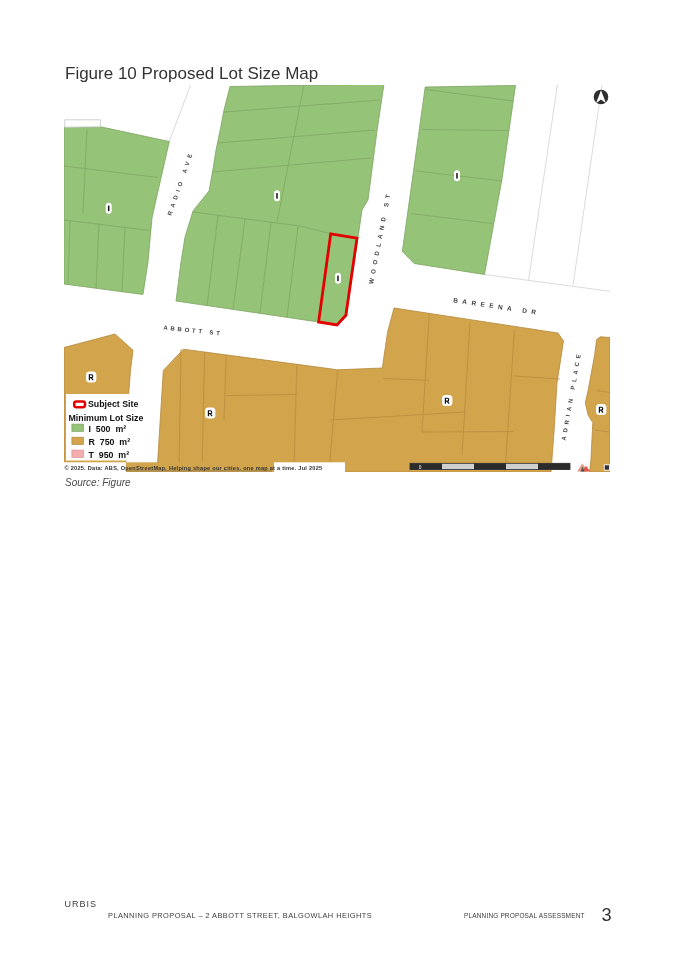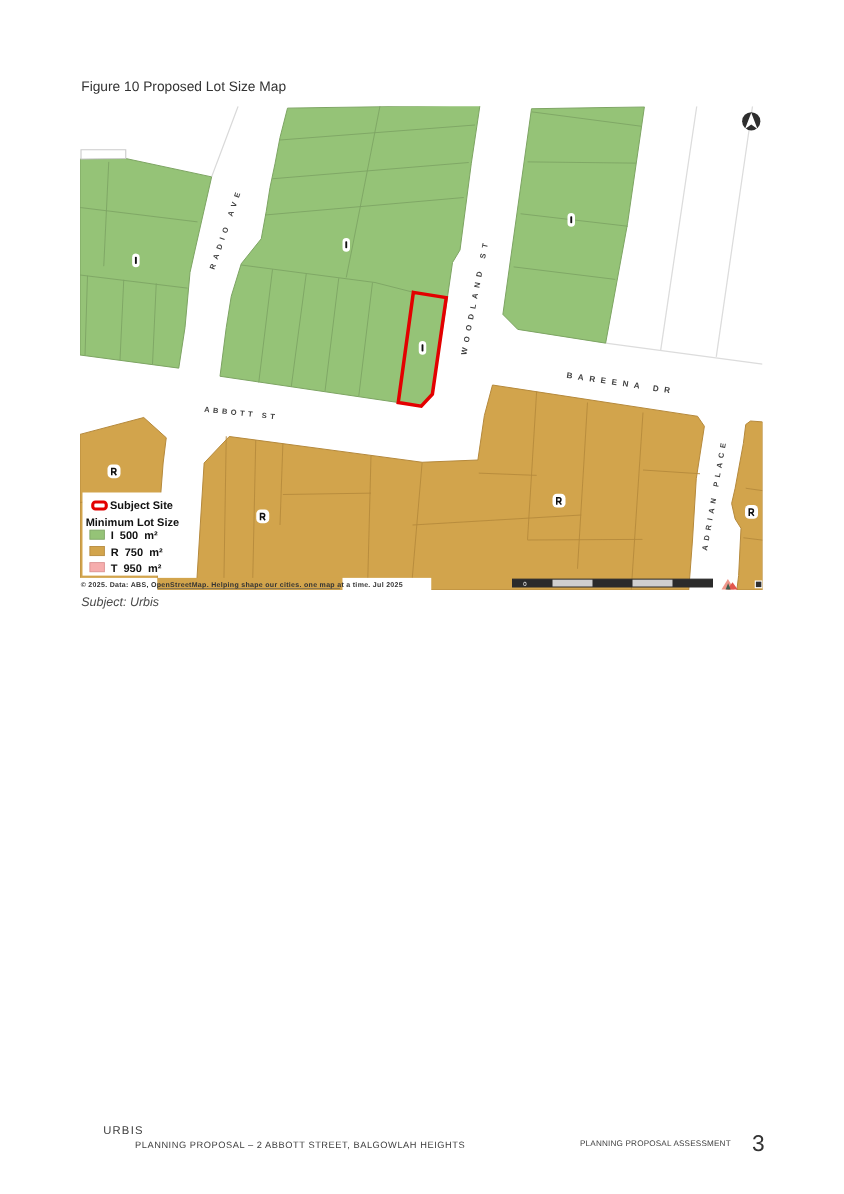--- a/index.html
+++ b/index.html
@@ -2,21 +2,21 @@
 <html><head>
 <meta charset="utf-8">
 <style>
   html,body{margin:0;padding:0;background:#ffffff;}
   body{width:675px;height:955px;position:relative;font-family:"Liberation Sans",sans-serif;overflow:hidden;}
   .abs{position:absolute;}
 </style>
 </head>
 <body>
 
-<div class="abs" style="left:65px;top:63.5px;font-size:11px;color:#333;">Figure 10 Proposed Lot Size Map</div>
+<div class="abs" style="left:65px;top:63.5px;font-size:17px;color:#333;">Figure 10 Proposed Lot Size Map</div>
 
 <svg class="abs" style="left:64px;top:85px;" width="546" height="387" viewBox="64 85 546 387" preserveAspectRatio="none" font-family="Liberation Sans, sans-serif">
 
 <rect x="64" y="85" width="546" height="387" fill="#ffffff"></rect>
 
 <path d="M190.5,85 L169.3,141.5" stroke="#d9d9d9" stroke-width="1" fill="none"></path>
 
 <path d="M557.4,85 L528.5,280.5" stroke="#dcdcdc" stroke-width="1" fill="none"></path>
 <path d="M602,85 L573,285.5" stroke="#dcdcdc" stroke-width="1" fill="none"></path>
 
@@ -189,21 +189,21 @@
 <rect x="71.9" y="437.2" width="11.6" height="7.3" fill="#d2a44c" stroke="#b5893c" stroke-width="0.7"></rect>
 
 <text x="88.5" y="444.6" font-size="8.8" font-weight="bold" fill="#111">R&nbsp;&nbsp;750&nbsp;&nbsp;m²</text>
 
 <rect x="71.9" y="450.1" width="11.6" height="7.3" fill="#f6adad" stroke="#d98f8f" stroke-width="0.7"></rect>
 
 <text x="88.5" y="457.5" font-size="8.8" font-weight="bold" fill="#111">T&nbsp;&nbsp;950&nbsp;&nbsp;m²</text>
     </g>
 </svg>
 
-<div class="abs" style="left:65px;top:476.5px;font-size:10px;font-style:italic;color:#4a4a4a;">Subject: Urbis</div>
-
-<div class="abs" style="left:64.5px;top:898.8px;font-size:9px;letter-spacing:1.0px;color:#3d3d3d;margin-left:18px;">URBIS</div>
+<div class="abs" style="left:65px;top:476.5px;font-size:10px;font-style:italic;color:#4a4a4a;">Source: Figure</div>
+
+<div class="abs" style="left:64.5px;top:898.8px;font-size:9px;letter-spacing:1.0px;color:#3d3d3d;">URBIS</div>
 
 <div class="abs" style="left:64px;top:911px;font-size:7.4px;letter-spacing:0.45px;color:#3d3d3d;padding-left:44px;">PLANNING PROPOSAL – 2 ABBOTT STREET, BALGOWLAH HEIGHTS</div>
 
 <div class="abs" style="left:464px;top:911.5px;font-size:6.5px;letter-spacing:0.15px;color:#3d3d3d;">PLANNING PROPOSAL ASSESSMENT</div>
 
 <div class="abs" style="left:601.5px;top:905.3px;font-size:18.2px;color:#333;">3</div>
 
 </body></html>

